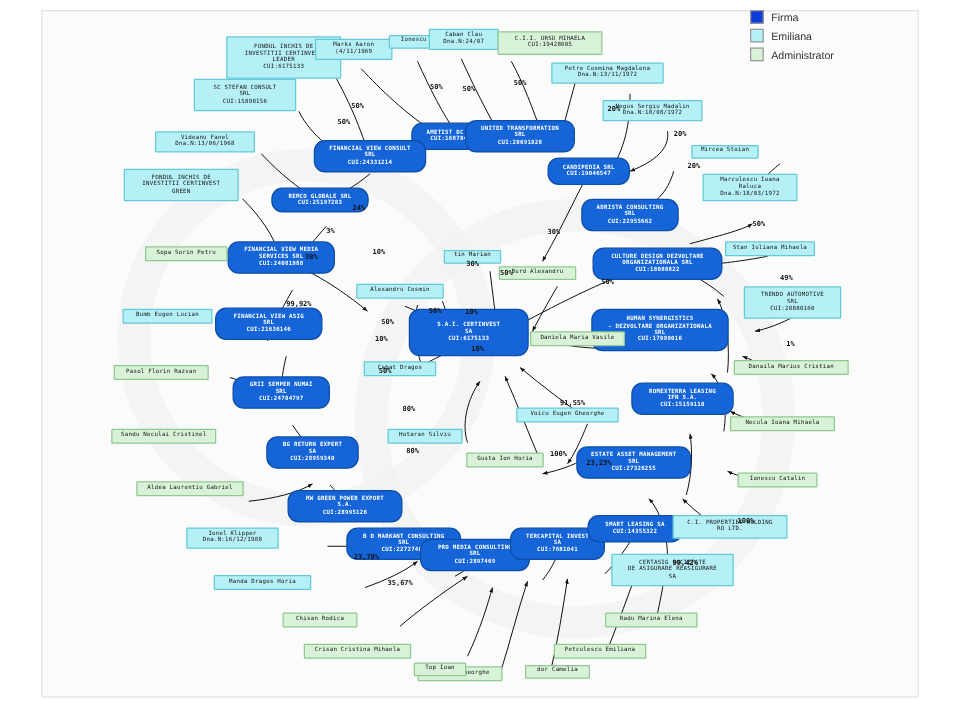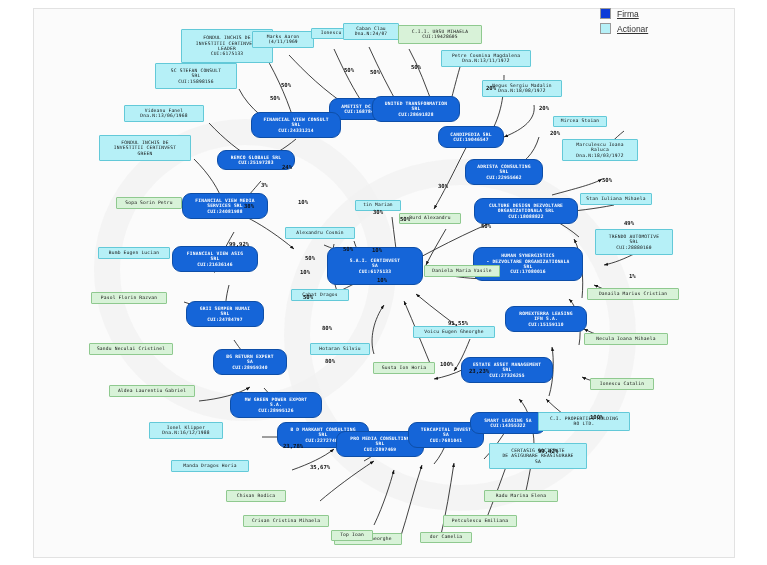--- a/index.html
+++ b/index.html
@@ -19,21 +19,21 @@
          font-size:4.6px;font-weight:bold;padding:2px;}
   .actionar{background:#b6f0f7;border:1px solid #63c9d8;color:#111;border-radius:1px;
             font-size:4.6px;padding:2px;}
   .admin{background:#d8f2d8;border:1px solid #8fc98f;color:#111;border-radius:1px;
          font-size:4.6px;padding:2px;}
   .elabel{position:absolute;font-size:5.6px;font-weight:bold;color:#111;white-space:nowrap;}
 
   #legend{position:absolute;left:600px;top:8px;width:160px;font-family:"Liberation Sans",sans-serif;}
   .lrow{display:flex;align-items:center;gap:6px;margin-bottom:4px;}
   .sw{width:9px;height:9px;display:inline-block;border:1px solid #999;}
-  .ltxt{font-size:8.5px;color:#333;text-decoration:underline;}
+  .ltxt{font-size:8.5px;color:#333;}
   #legend .note{font-size:8.5px;color:#444;line-height:1.5;margin-top:4px;}
 </style>
 </head>
 <body>
 
 <div id="app">
   <div id="canvas">
     <div class="wm wm1"></div>
     <div class="wm wm2"></div>
 
@@ -271,16 +271,20 @@
       </div>
   </div>
 
   <div id="legend">
     <div class="lrow">
       <span class="sw" style="background:#0d3bd8"></span>
       <span class="ltxt">Firma</span>
     </div>
     <div class="lrow">
       <span class="sw" style="background:#b6f0f7"></span>
-      <span class="ltxt">Actionar</span>
+      <span class="ltxt">Emiliana</span>
+    </div>
+    <div class="lrow">
+      <span class="sw" style="background:#d8f2d8"></span>
+      <span class="ltxt">Administrator</span>
     </div>
   </div>
 </div>
 
 </body></html>

